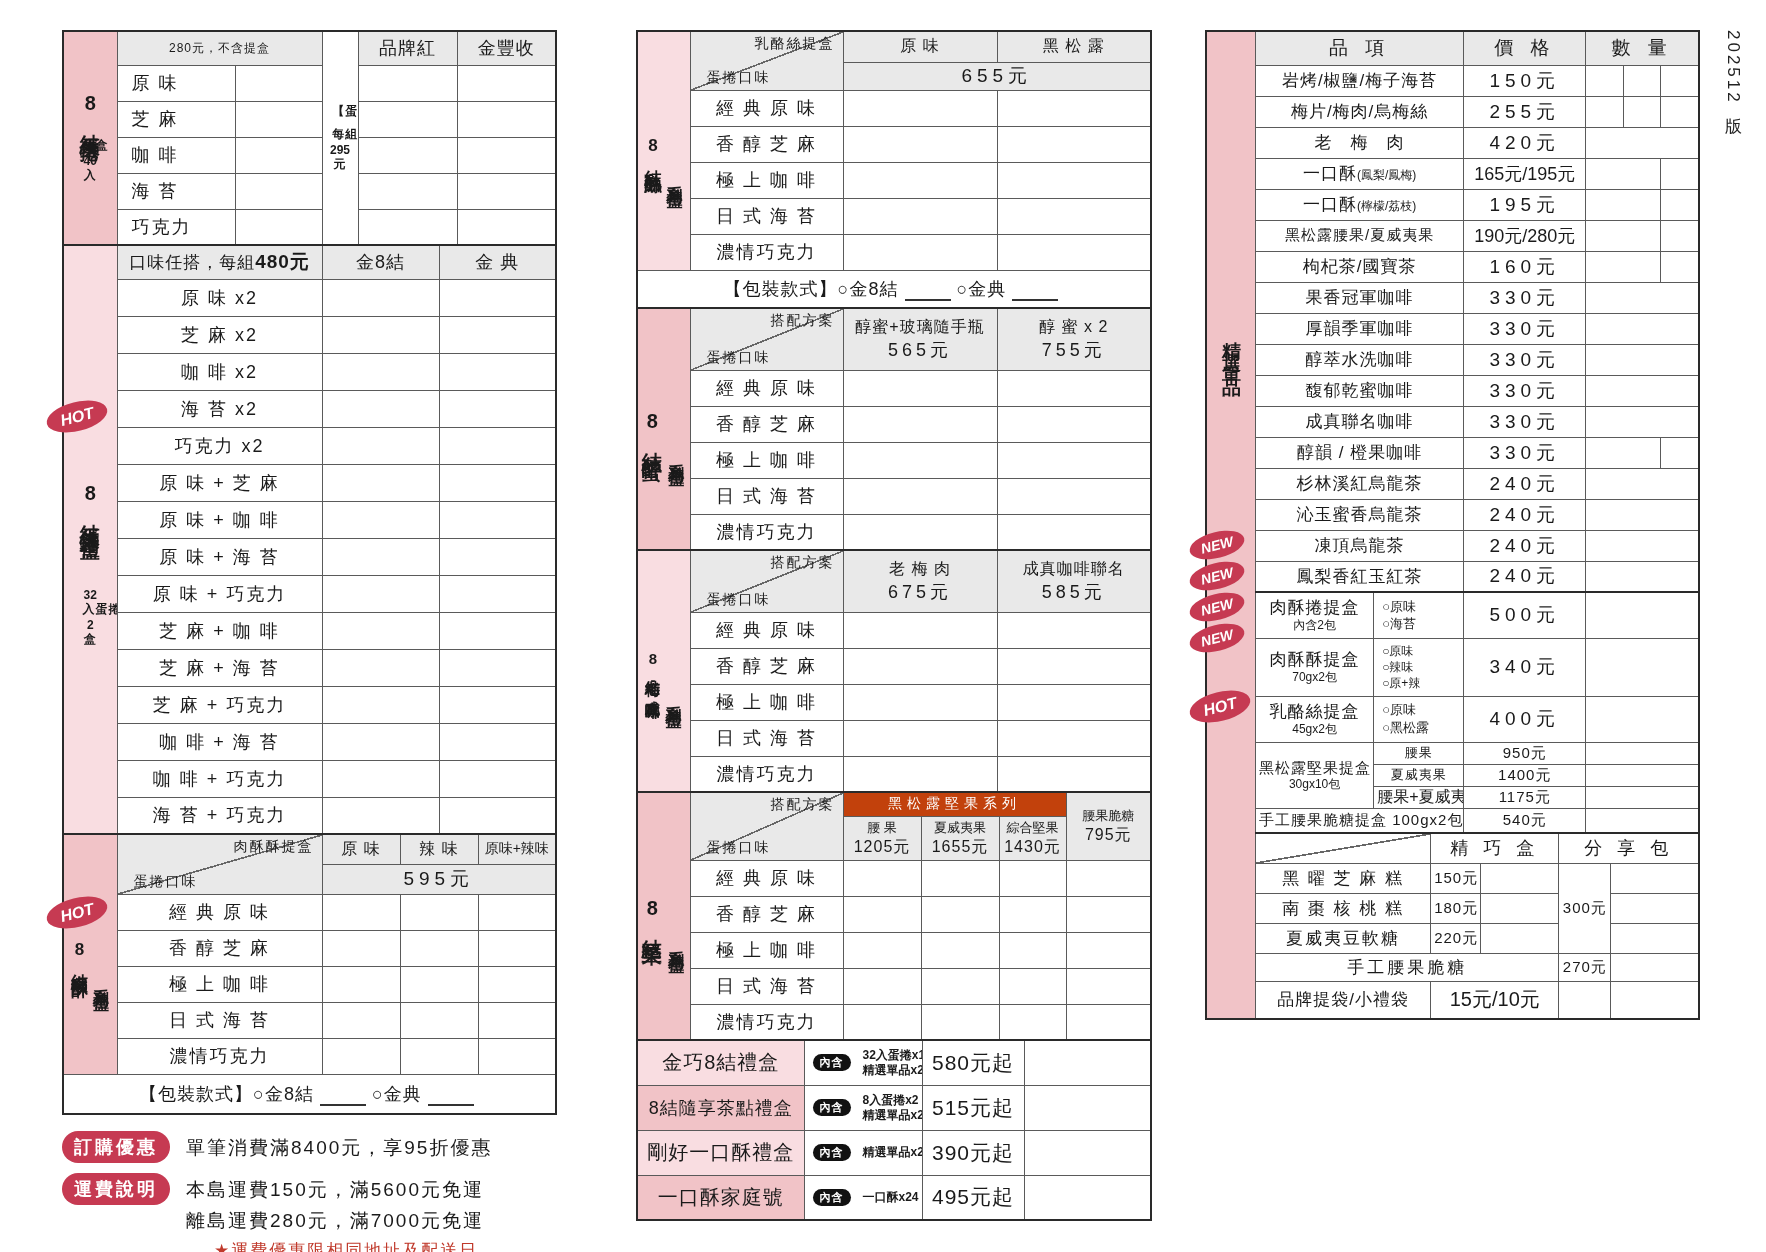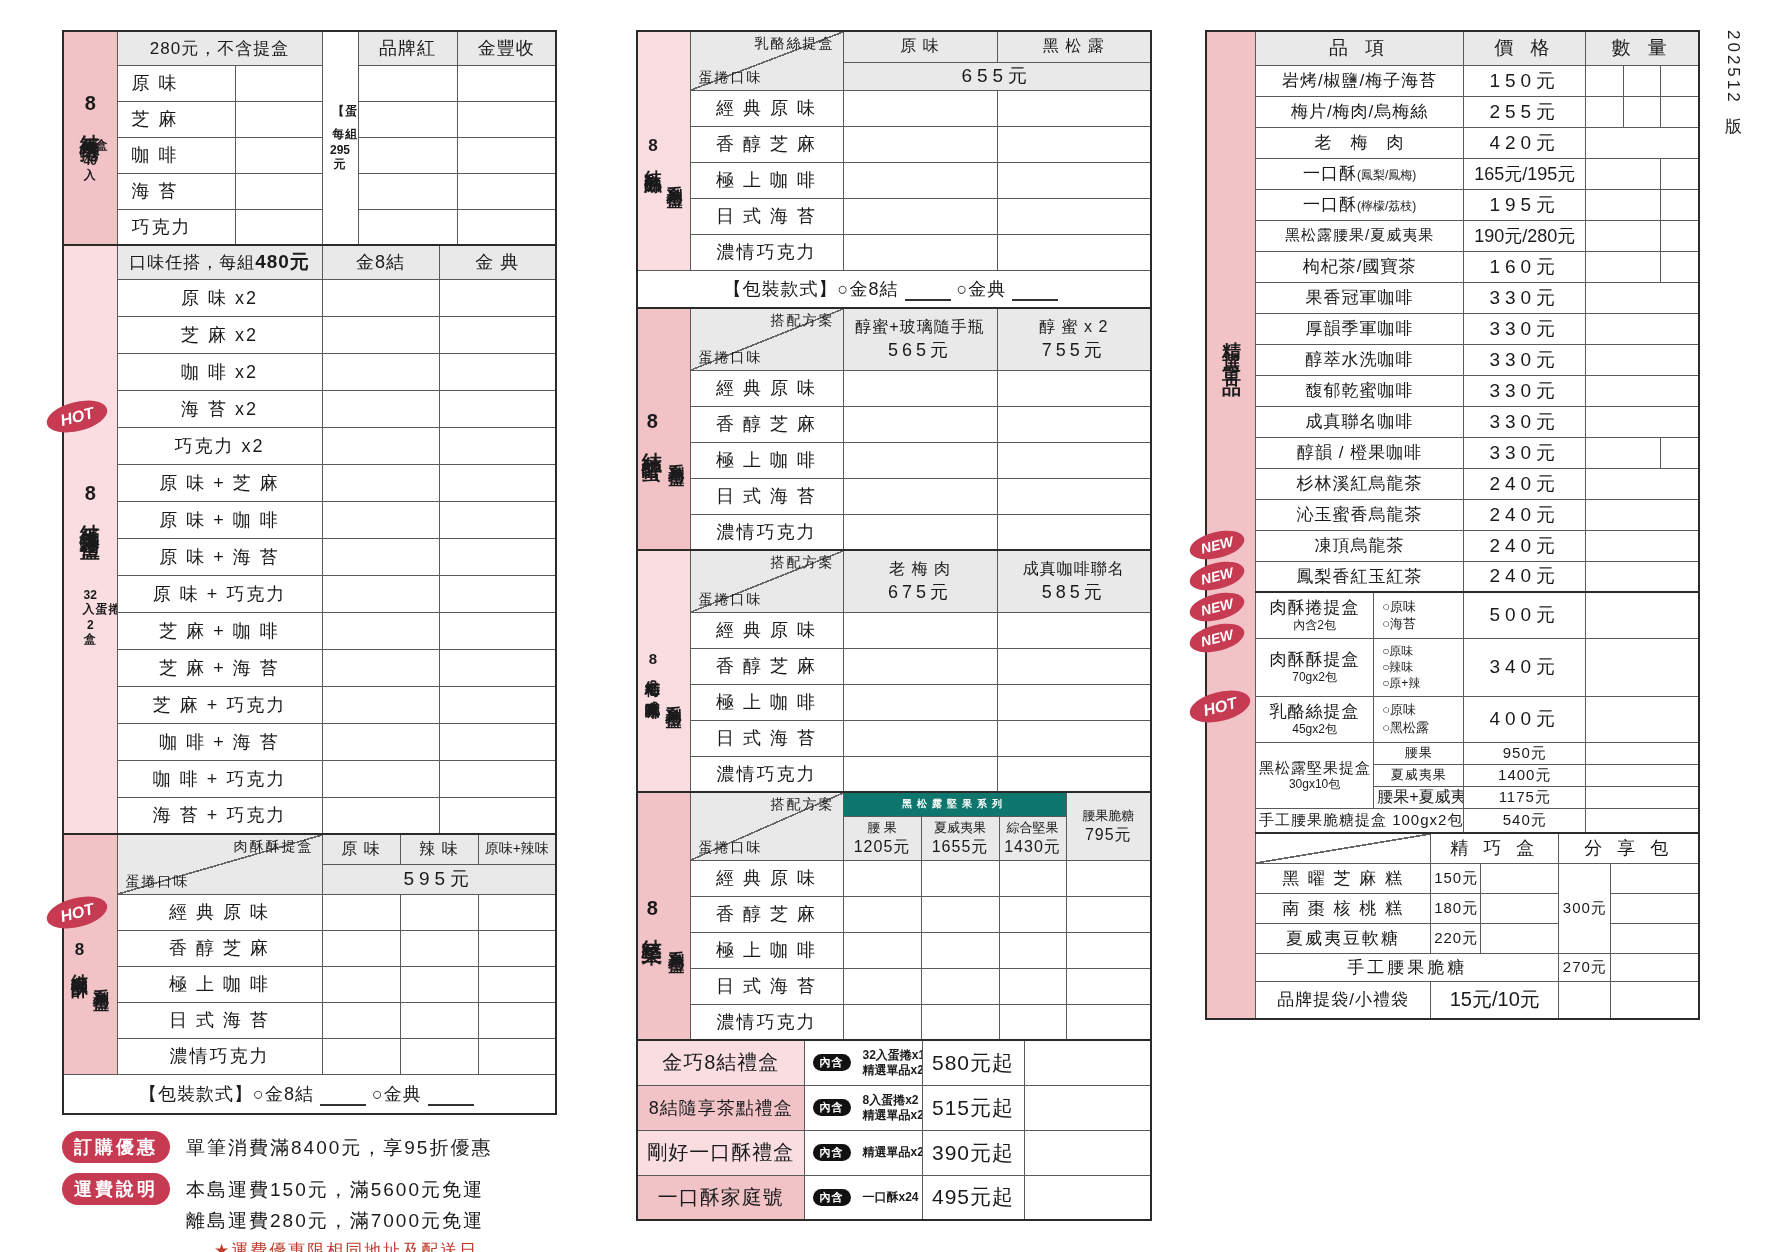--- a/index.html
+++ b/index.html
@@ -6,21 +6,21 @@
 html,body {width:1766px; height:1252px; background:#fff; font-family:"Liberation Sans","DejaVu Sans",sans-serif; color:#1a1a1a}
 body {position:relative; overflow:hidden}
 .blk {position:absolute; top:30px}
 #blk-left {left:62px; width:493px}
 #blk-mid {left:636px; width:514px}
 #blk-right {left:1205px; width:495px; display:flex; align-items:stretch}
 table {border-collapse:collapse; table-layout:fixed; width:100%; border:2px solid #2a2a2a}
 table.mt {margin-top:-2px}
 td {border:1px solid #5a5a5a; font-size:18px; text-align:center; white-space:nowrap; overflow:hidden; padding:0 3px; height:36px; letter-spacing:1px}
 .hdr {background:#e9e9e9}
-.band {background:#0f766e; color:#fff; font-weight:bold; font-size:10px; letter-spacing:5px}
+.band {background:#c2410c; color:#fff; font-weight:normal; font-size:14px; letter-spacing:5px}
 .sb {background:#f1c3c7}
 .sb-l {background:#f9dde1}
 tr.h22 td{height:22px} tr.h24 td{height:24px} tr.h25 td{height:25px} tr.h28 td{height:28px}
 tr.h30 td{height:30px} tr.h31 td{height:31px} tr.h34 td{height:34px} tr.h37 td{height:37px}
 tr.h38 td{height:38px} tr.h40 td{height:40px} tr.h44 td{height:44px} tr.h45 td{height:45px}
 tr.h46 td{height:46px} tr.h58 td{height:58px} tr.h62 td{height:62px}
 .sbwrap {display:flex; flex-direction:row; justify-content:center; align-items:center; height:100%}
 .vt {writing-mode:vertical-lr; text-orientation:upright; font-weight:bold; font-size:20px; line-height:1.1; letter-spacing:4px; display:inline-block}
 .vt.t17 {font-size:17px; letter-spacing:2px}
 .vsub {writing-mode:vertical-lr; text-orientation:upright; font-weight:bold; font-size:16px; letter-spacing:2px; display:inline-block; margin-top:52px; margin-left:2px}
@@ -30,21 +30,21 @@
 .gap8 {height:8px} .gap60 {height:60px}
 .lbl {letter-spacing:2px}
 .lleft {text-align:left; padding-left:14px}
 .price {font-size:19px; letter-spacing:5px}
 .pl {font-size:18px; letter-spacing:0}
 .psm {font-size:15px; letter-spacing:1px}
 .corner {position:relative; background:#e9e9e9; padding:0}
 .corner.white {background:#fff}
 .diag {position:absolute; inset:0; background:linear-gradient(to bottom right, transparent calc(50% - 0.8px), #666 calc(50% - 0.8px), #666 calc(50% + 0.8px), transparent calc(50% + 0.8px))}
 .ct {position:absolute; top:3px; right:8px; font-size:14px; letter-spacing:2px}
-.cb {position:absolute; bottom:3px; left:8px; font-size:14px; letter-spacing:2px}
+.cb {position:absolute; bottom:3px; left:16px; font-size:14px; letter-spacing:2px}
 .colhead .chn {font-size:16px; letter-spacing:1px; line-height:1.4}
 .colhead .chp {font-size:18px; letter-spacing:4px; line-height:1.3}
 .colhead.sm4 .chn {font-size:13px; letter-spacing:0}
 .colhead.sm4 .chp {font-size:16px; letter-spacing:1px}
 .pill {position:absolute; background:#c63a52; color:#fff; font-weight:bold; font-style:italic; border-radius:50%; display:flex; align-items:center; justify-content:center; transform:rotate(-14deg); z-index:6; width:62px; height:29px; font-size:16px; letter-spacing:0}
 .pkg {font-size:18px; letter-spacing:1px}
 .ul {display:inline-block; width:46px; border-bottom:2px solid #333; height:1em; vertical-align:bottom; margin:0 6px}
 .inc {display:inline-block; background:#111; color:#fff; border-radius:9px; font-size:11px; padding:1px 7px; font-weight:bold; letter-spacing:1px; flex:none}
 .gift-name {font-size:20px; letter-spacing:1px; font-weight:normal}
 .gift-price {font-size:21px; letter-spacing:1px}
@@ -88,21 +88,21 @@
         <tr class="h34">
       <td class="sb" rowspan="6">
         <div class="sbcol">
           <span class="vt">8結蛋捲</span>
           <div class="gap8"></div>
           <span class="stk">每盒</span>
           <span class="num">40</span>
           <span class="stk">入</span>
         </div>
       </td>
-      <td class="hdr" colspan="2" style="font-size:17px">280元，不含提盒</td>
+      <td class="hdr" colspan="2" style="font-size:12px">280元，不含提盒</td>
       <td rowspan="6" style="padding:2px 0">
         <span class="stk">【蛋捲+提盒組】</span>
         <div class="gap8"></div>
         <span class="stk">每組</span>
         <span class="num">295</span>
         <span class="stk">元</span>
       </td>
       <td class="hdr">品牌紅</td>
       <td class="hdr">金豐收</td>
     </tr>

